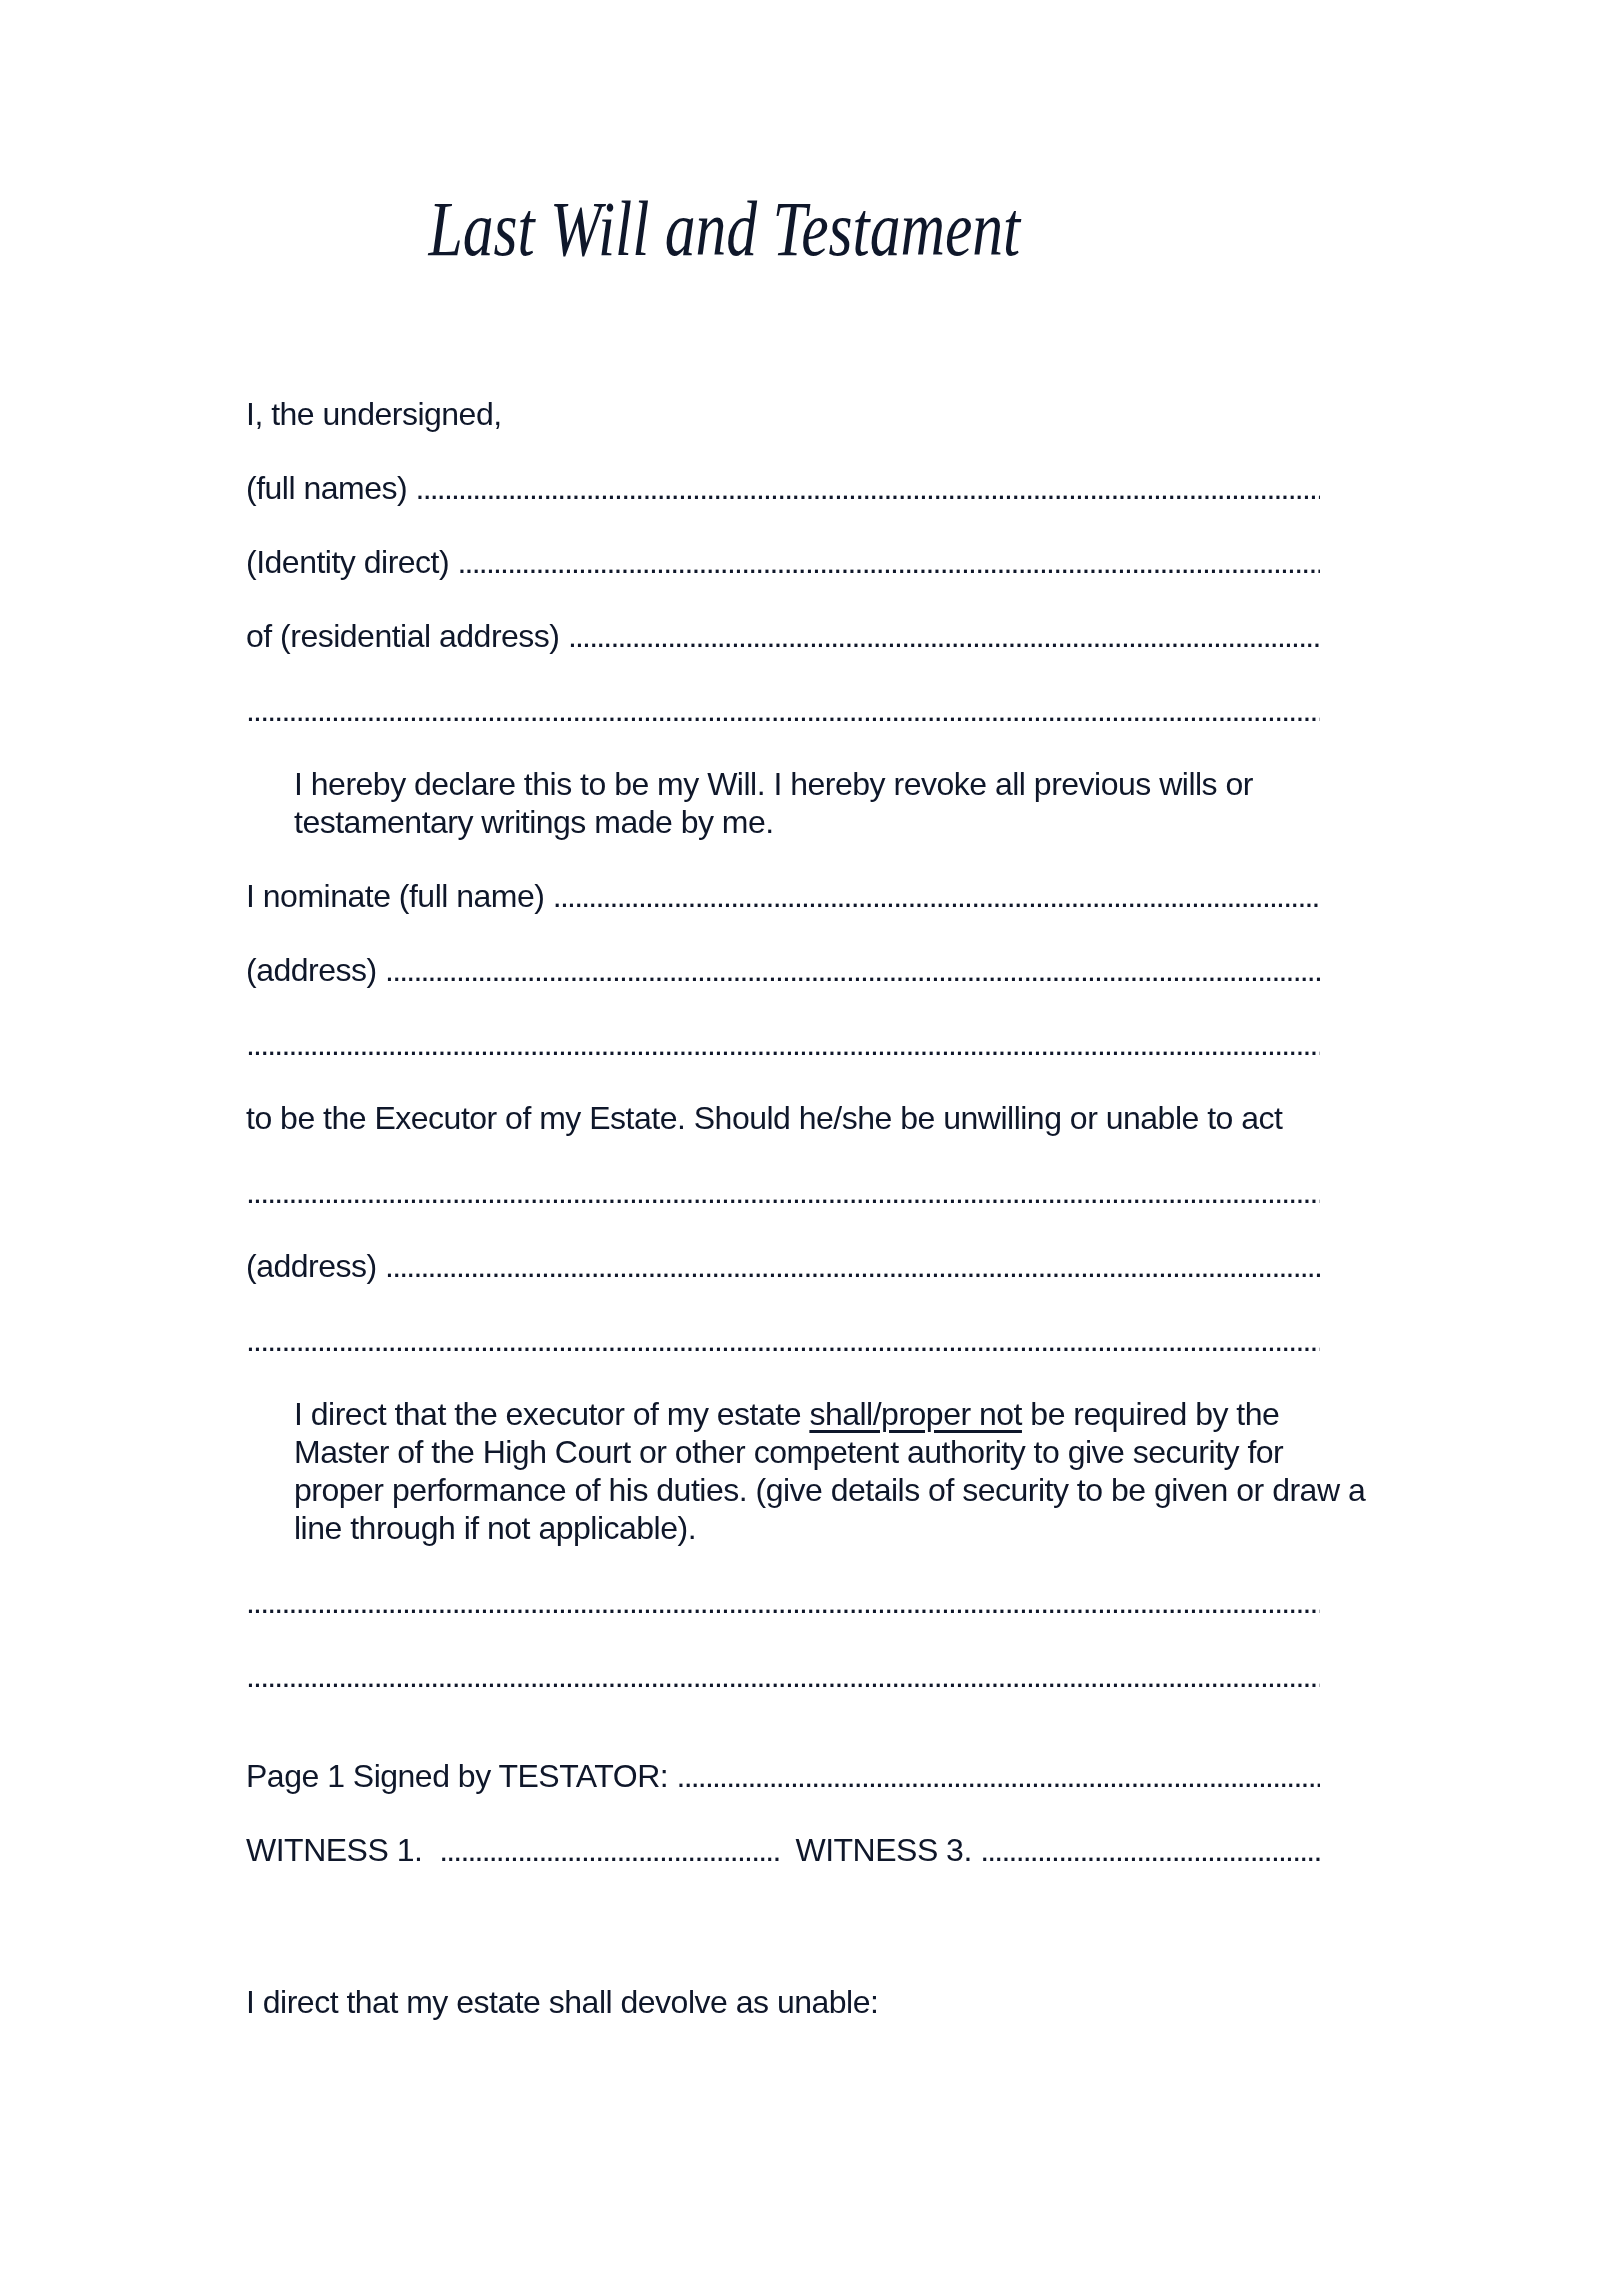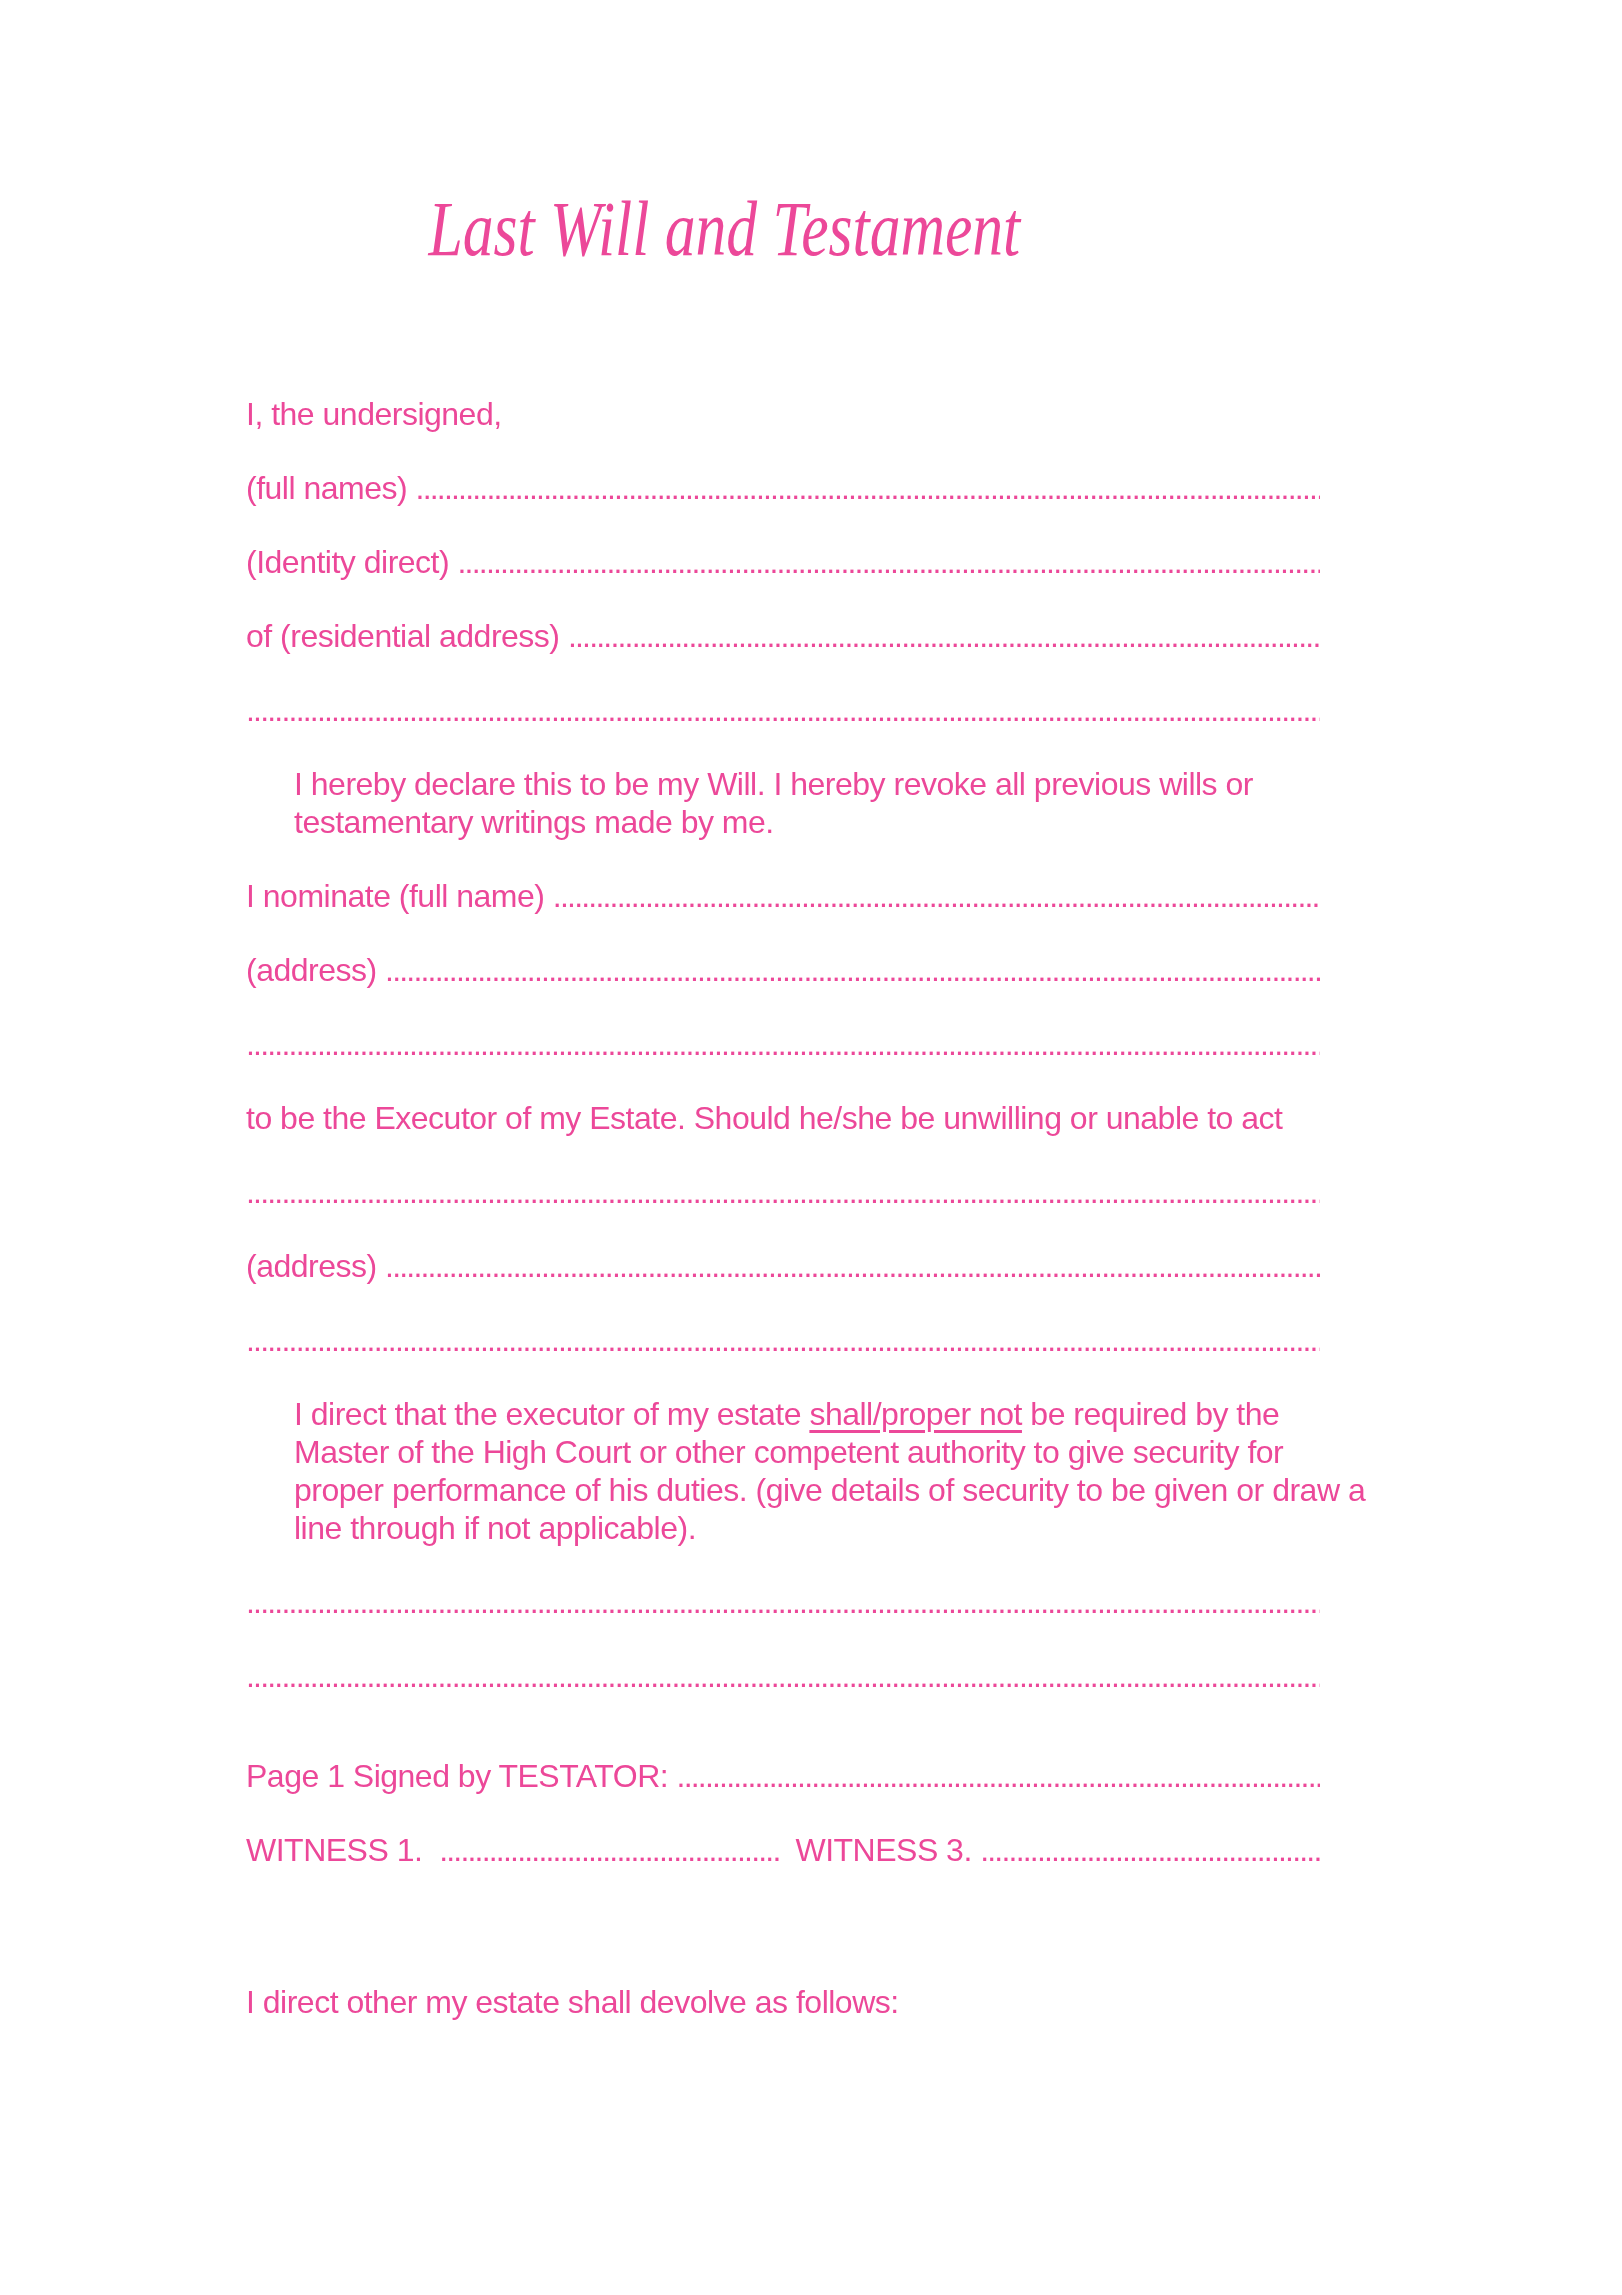--- a/index.html
+++ b/index.html
@@ -2,21 +2,21 @@
 <html style="font-size:14.7px"><head>
 <meta charset="utf-8">
 <style>
   * { margin: 0; padding: 0; box-sizing: border-box; }
   html, body { background: #ffffff; }
   .page {
     position: relative;
     width: 1574px;
     height: 2296px;
     background: #ffffff;
-    color: #ec4899;
+    color: #0f172a;
     font-family: "Liberation Sans", "DejaVu Sans", sans-serif;
     font-size: 32px;
     letter-spacing: -0.5px;
     padding: 0 254px 0 246px;
     overflow: hidden;
   }
   h1.title {
     margin-top: 178px;
     height: 101px;
     text-align: center;
@@ -130,16 +130,16 @@
     <span class="fill">................................................................................................................................................................................................................................................</span>
   </div>
 
   <div class="line fill-line">
     <span class="label">WITNESS 1.  </span>
     <span class="fill w1">................................................................................................................................................................................................................................................</span>
     <span class="label">WITNESS 3. </span>
     <span class="fill">................................................................................................................................................................................................................................................</span>
   </div>
 
-  <p class="line gap-xl2">I direct other my estate shall devolve as follows:</p>
+  <p class="line gap-xl2">I direct that my estate shall devolve as unable:</p>
 
 </div>
 
 
 </body></html>

